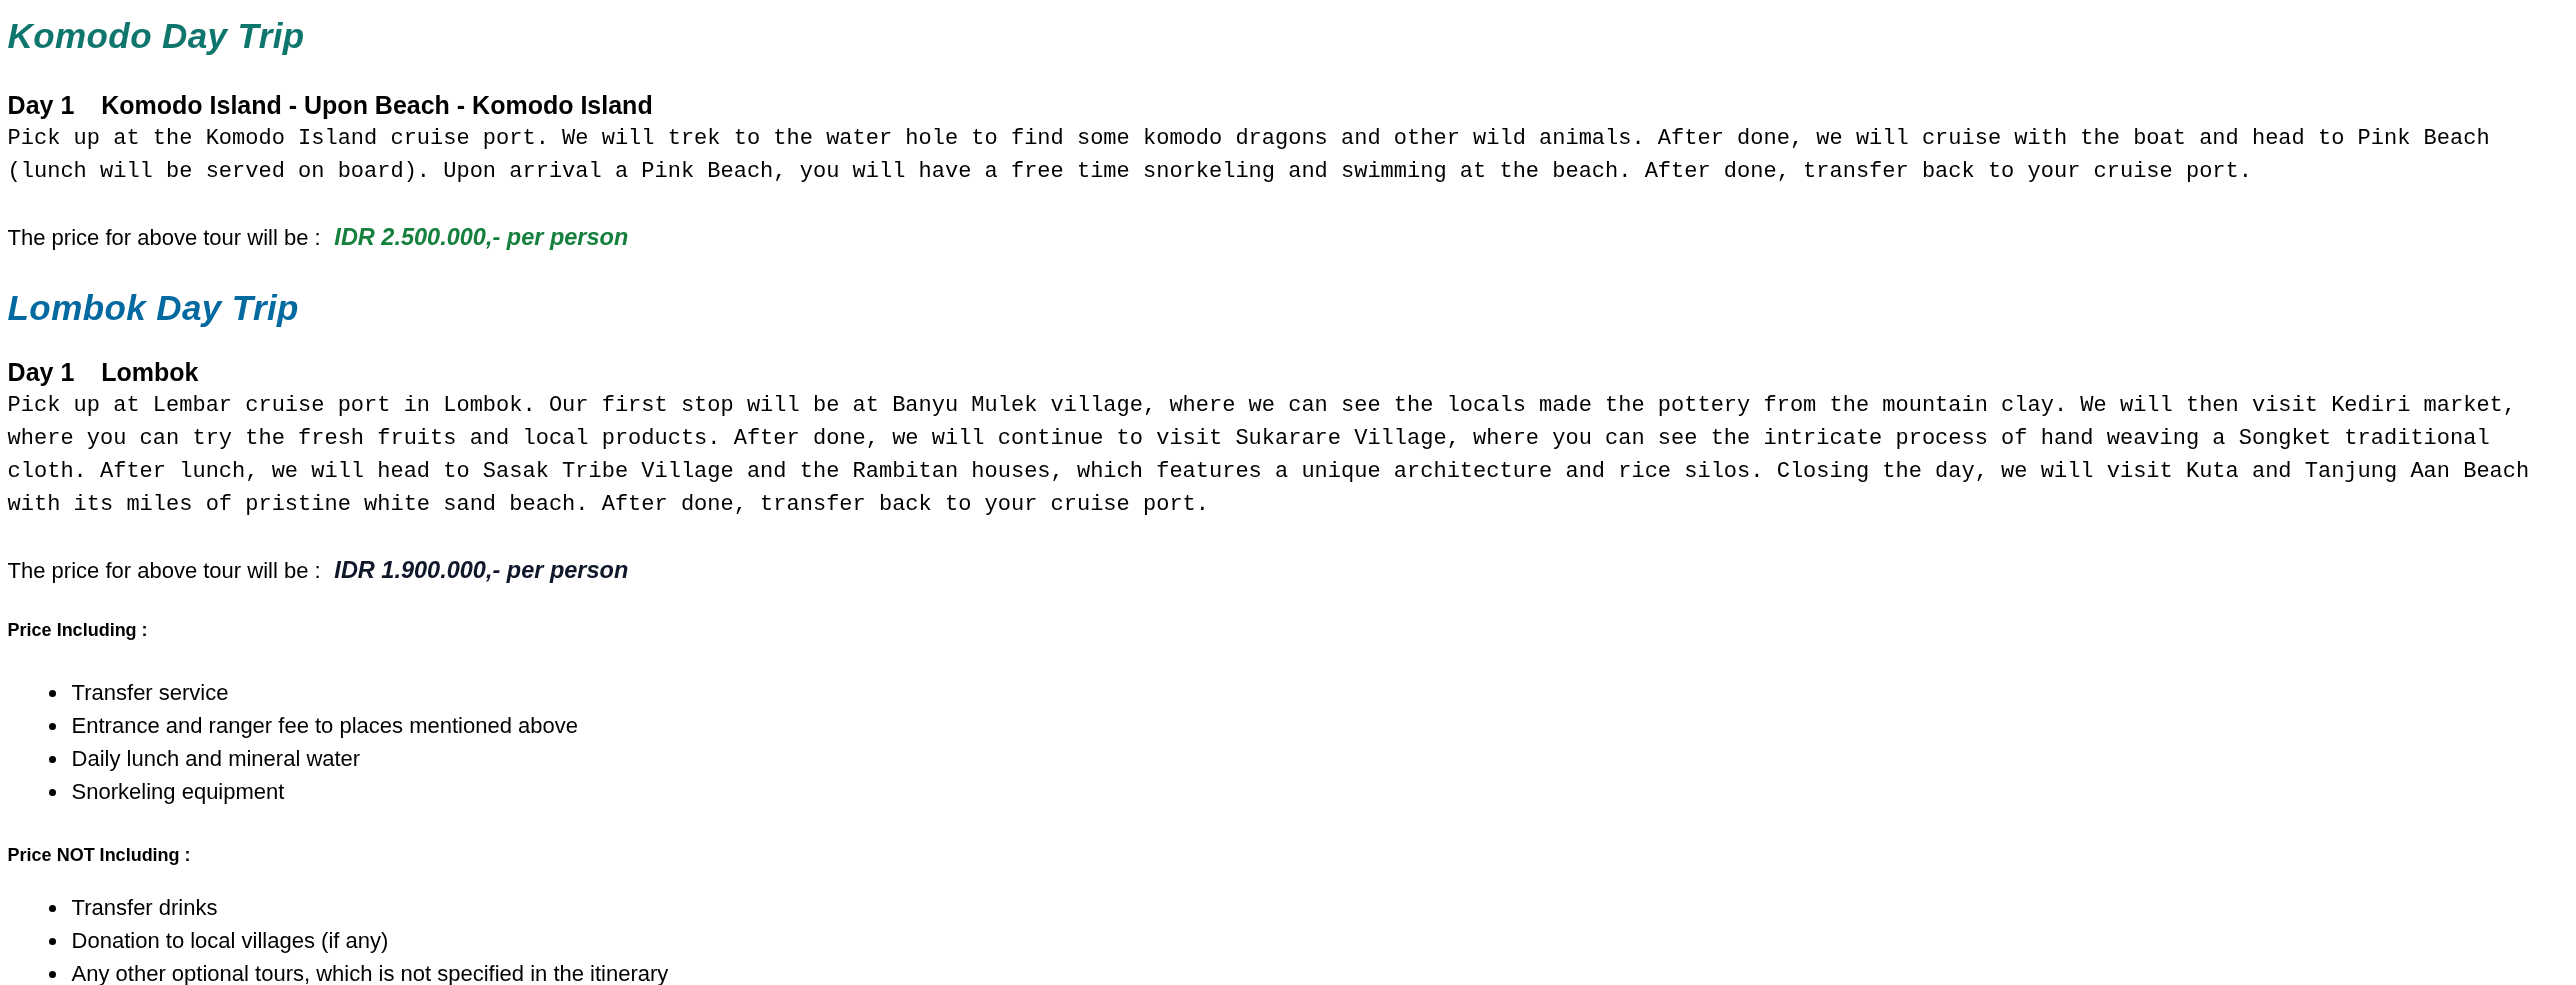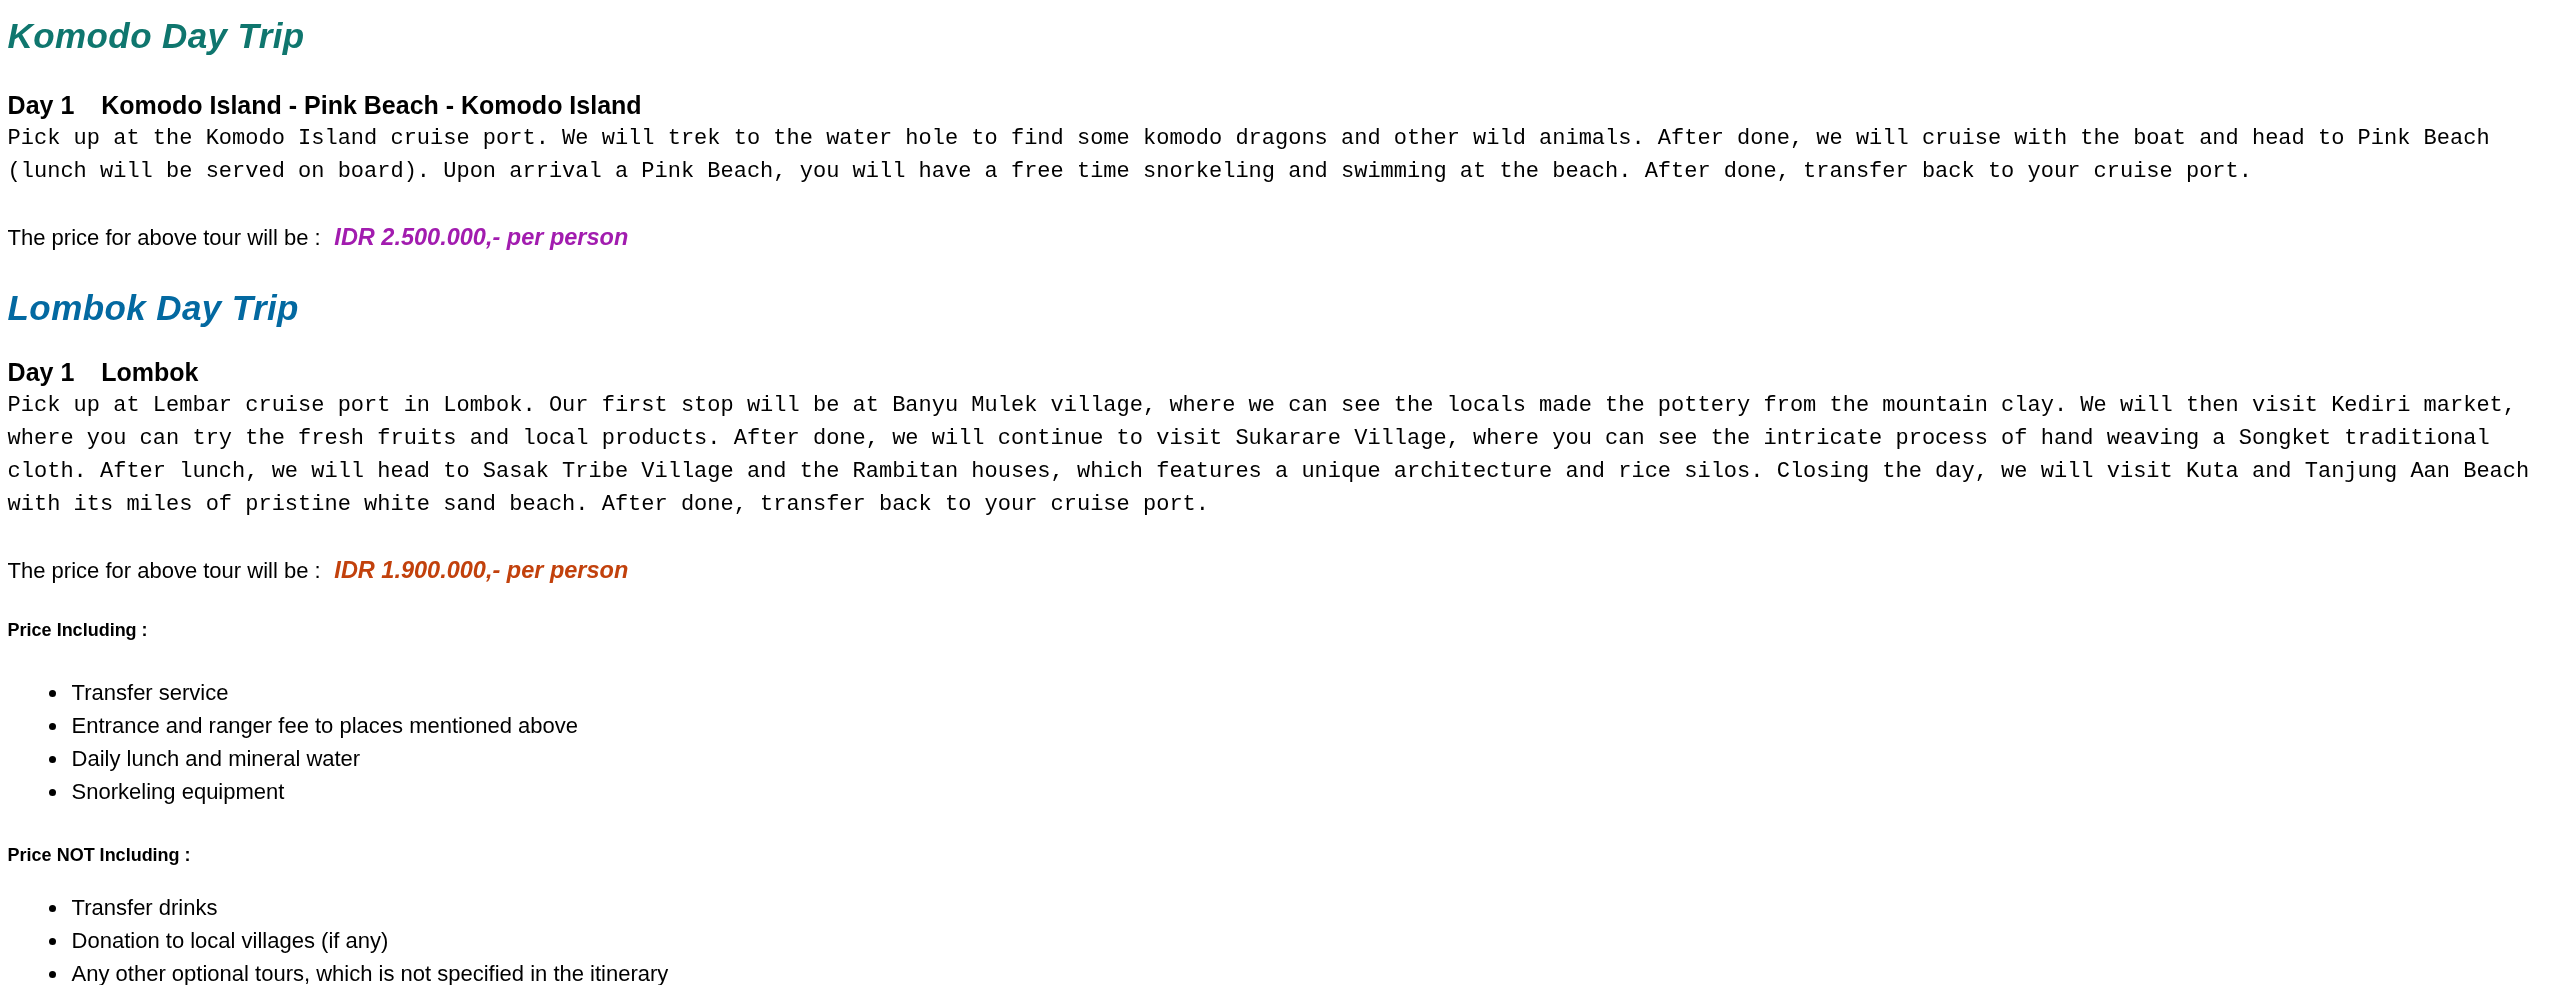--- a/index.html
+++ b/index.html
@@ -44,22 +44,22 @@
     line-height: 33px;
     margin: 0 0 33px 0;
   }
   .price-line.lombok-price { margin-bottom: 27px; }
   .price-value {
     font-weight: bold;
     font-style: italic;
     font-size: 23.5px;
     margin-left: 7.6px;
   }
-  .price-value.komodo { color: #a21caf; }
-  .price-value.lombok { color: #c2410c; }
+  .price-value.komodo { color: #15803d; }
+  .price-value.lombok { color: #0f172a; }
   .list-heading {
     font-size: 18px;
     line-height: 33px;
     font-weight: bold;
     margin: 0 0 29px 0;
   }
   .list-heading.not-including { margin-bottom: 19px; }
   ul.price-list {
     margin: 0 0 31px 0;
     padding-left: 61px;
@@ -73,21 +73,21 @@
 </style>
 </head>
 <body>
 
 <div class="doc">
 
   <h1 class="tour-title komodo">Komodo Day Trip</h1>
 
   <p class="day-heading">
     <span class="day-label">Day 1</span>
-    <span class="day-route">Komodo Island - Pink Beach - Komodo Island</span>
+    <span class="day-route">Komodo Island - Upon Beach - Komodo Island</span>
   </p>
 
   <p class="description">Pick up at the Komodo Island cruise port. We will trek to the water hole to find some komodo dragons and other wild animals. After done, we will cruise with the boat and head to Pink Beach (lunch will be served on board). Upon arrival a Pink Beach, you will have a free time snorkeling and swimming at the beach. After done, transfer back to your cruise port.</p>
 
   <p class="price-line">
     <span>The price for above tour will be :</span>
     <span class="price-value komodo">IDR 2.500.000,- per person</span>
   </p>
 
   <h1 class="tour-title lombok">Lombok Day Trip</h1>

